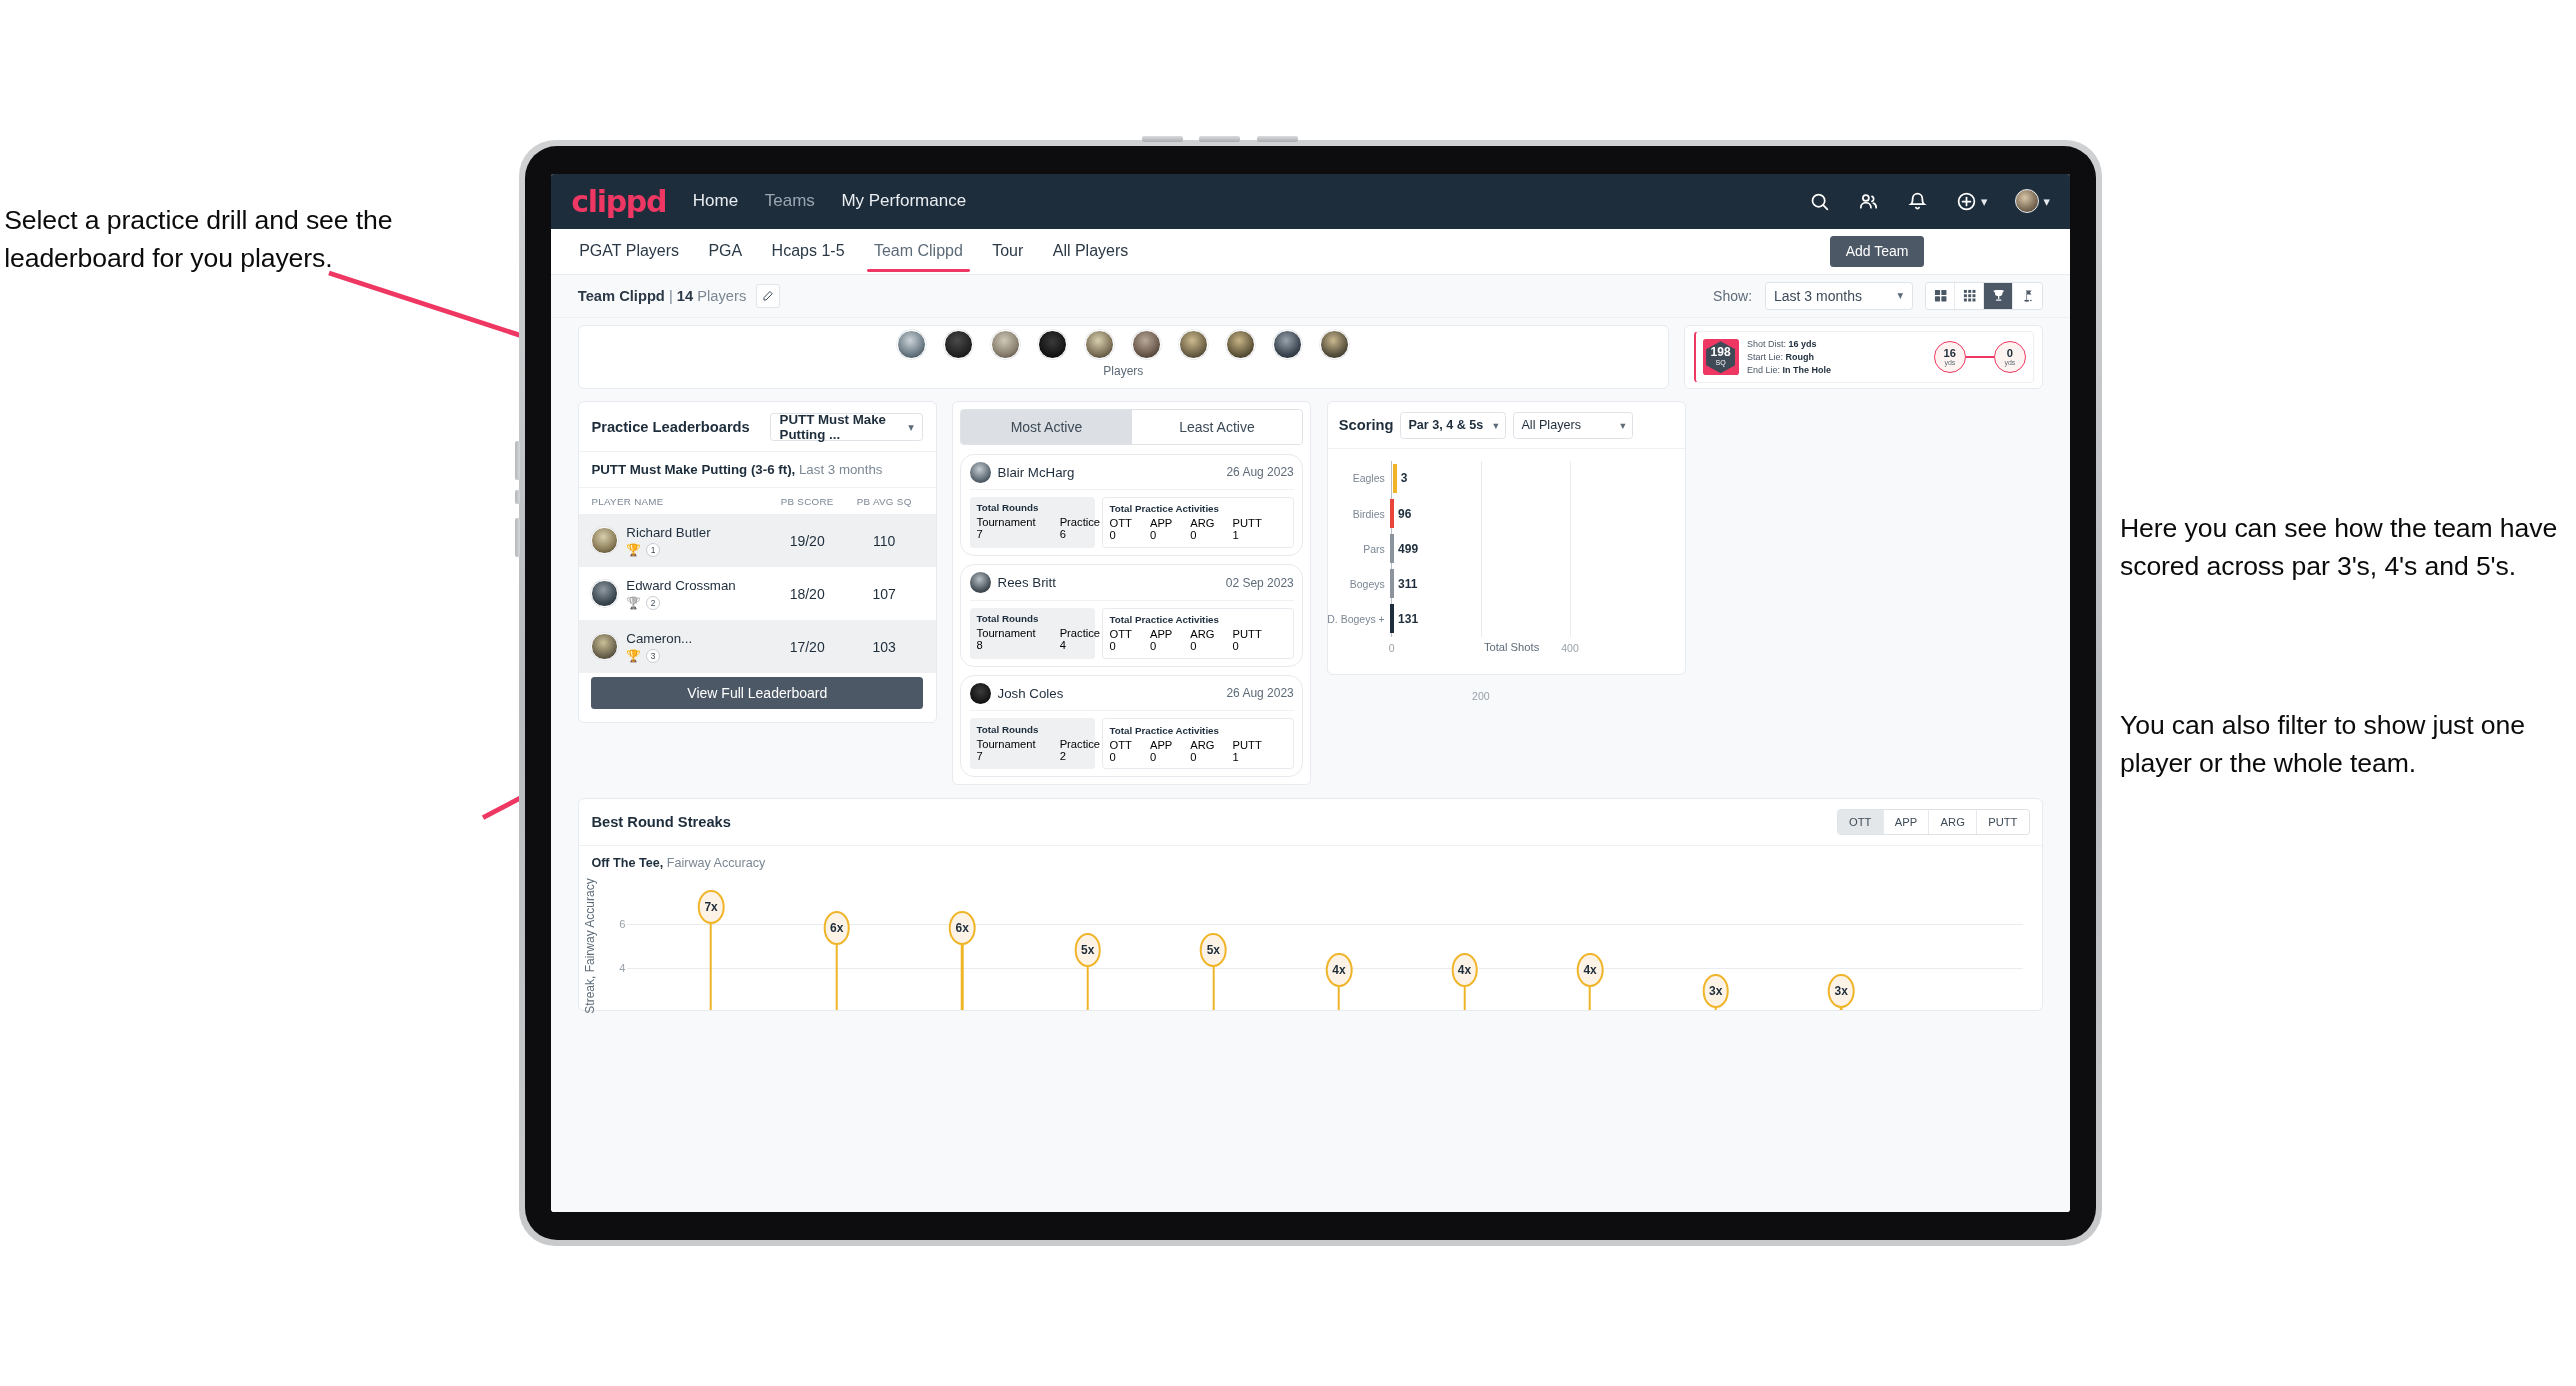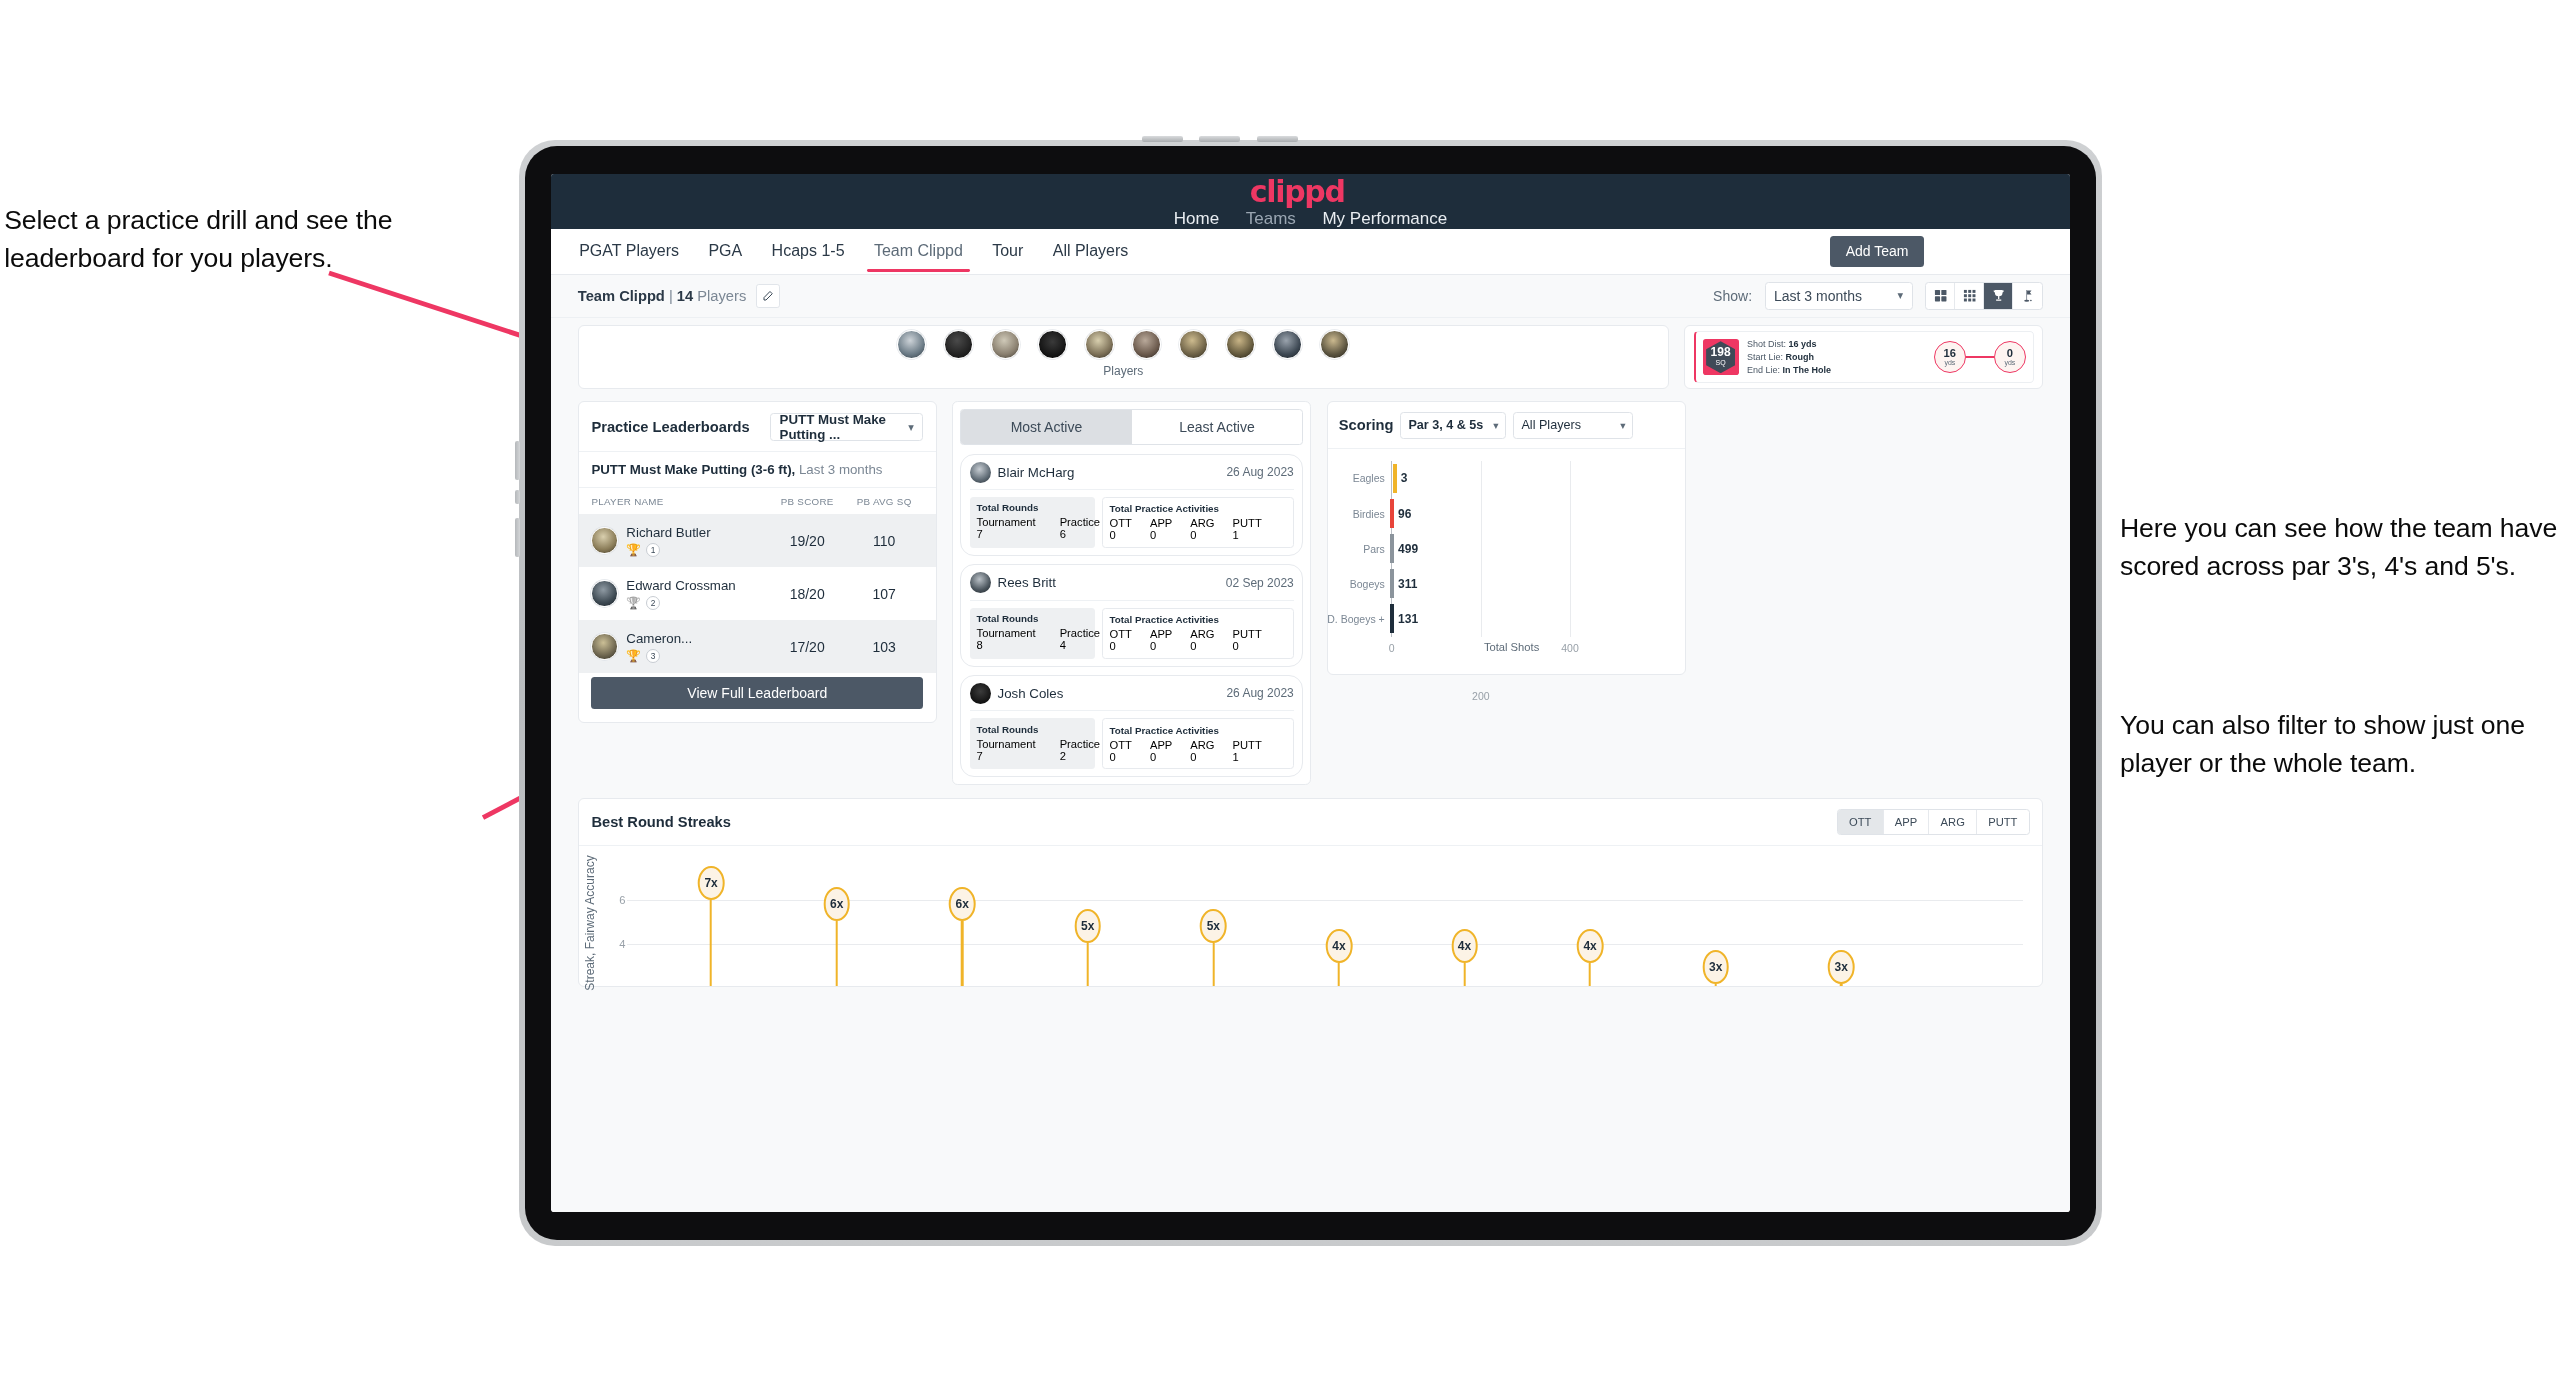--- a/index.html
+++ b/index.html
@@ -57,21 +57,21 @@
     width: 100%; height: 100%;
     background: #f8f9fa;
     overflow: hidden;
     position: relative;
     border-radius: 2.8px;
   }
 
   
   #navbar {
     height: 55px; background: #1e2d3b;
-    display: flex; align-items: center; padding: 0 20px; flex-direction: column;
+    display: flex; align-items: center; padding: 0 20px;
   }
   .brand {
     color: #ee3763; font-size: 30px; font-weight: 700;
     letter-spacing: -1.3px; margin-right: 26.6px;
     font-family: "DejaVu Sans", sans-serif;
   }
   .nav-links { display:flex; align-items:center; gap: 26.6px; }
   .nav-link { color:#e9edf1; font-size: 17px; }
   .nav-link.dim { color:#9aa6b2; }
   .nav-right { margin-left:auto; display:flex; align-items:center; gap: 28px; }
@@ -755,20 +755,24 @@
           <div class="card" id="streak-card">
             <div class="st-head">
               <div class="st-title">Best Round Streaks</div>
               <div class="st-seg">
                 <div class="on">OTT</div>
                 <div>APP</div>
                 <div>ARG</div>
                 <div>PUTT</div>
               </div>
             </div>
+            <div class="st-sub">
+              <b>Off The Tee,</b>
+              <span>Fairway Accuracy</span>
+            </div>
             <div id="st-chart">
               <div id="st-ylabel">Streak, Fairway Accuracy</div>
               <div id="st-plot">
                 <div class="st-gl" style="top:44px;"></div>
                 <div class="st-gt" style="top:44px; left:0;">6</div>
                 <div class="st-gl" style="top:88px;"></div>
                 <div class="st-gt" style="top:88px; left:0;">4</div>
 
                 <div class="st-item" style="left:6%;">
                   <div class="st-bub">7x</div>

